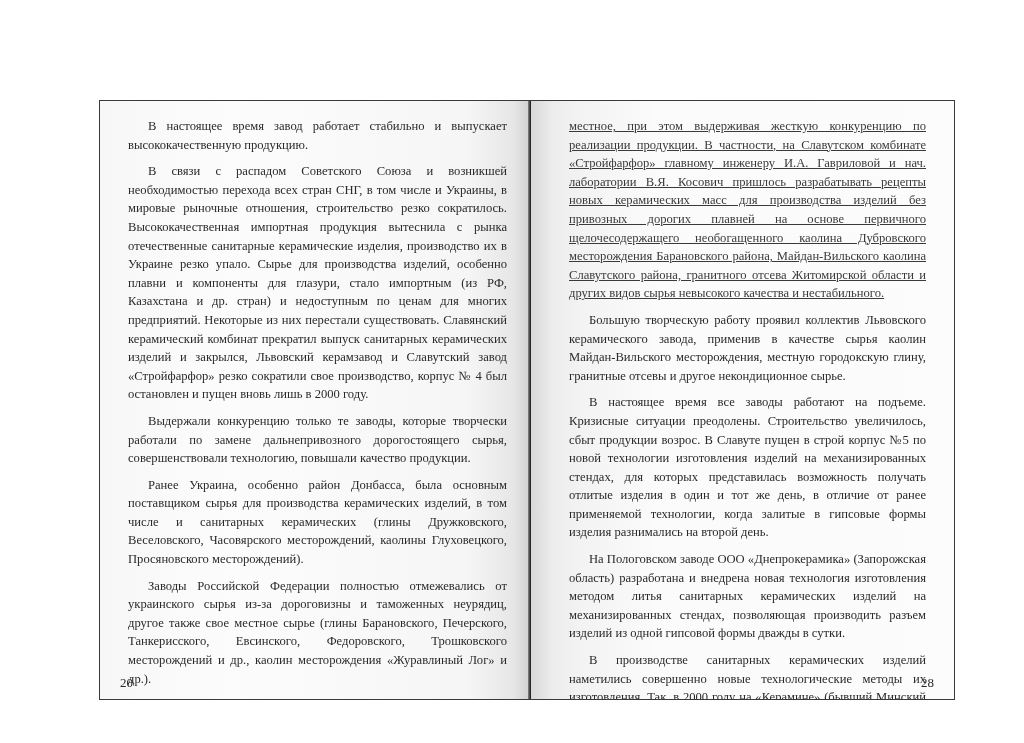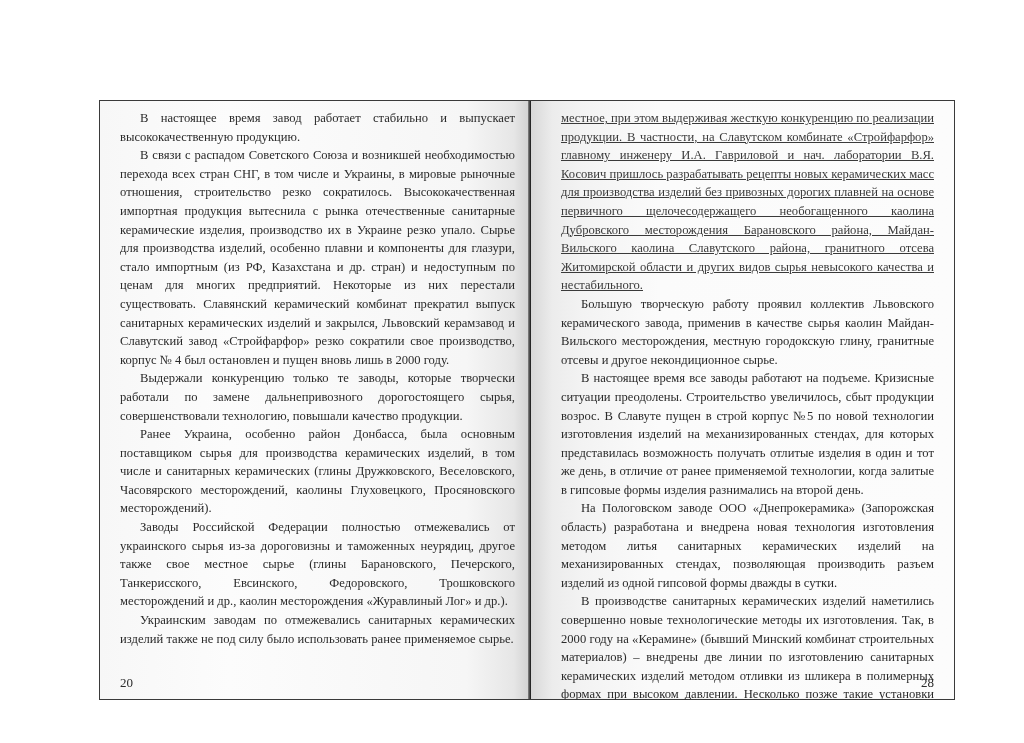--- a/index.html
+++ b/index.html
@@ -16,21 +16,21 @@
     color: #2a2a2a; font-size: 12.6px; line-height: 18.6px;
   }
   .page-left { left: 0; width: 431px; padding: 8px 16px 0 20px;
     background: linear-gradient(to right, #f7f7f7 0%, #fcfcfc 30%, #f6f6f6 85%, #e6e6e6 96%, #cfcfcf 100%); }
   .page-right { left: 431px; width: 425px; padding: 8px 22px 0 30px;
     background: linear-gradient(to right, #d8d8d8 0%, #ececec 5%, #f3f3f3 12%, #fbfbfb 30%, #fcfcfc 100%); }
   .spine {
     position: absolute; left: 428px; top: 0; bottom: 0; width: 6px;
     background: linear-gradient(to right, #8a8a8a, #1e1e1e 45%, #333 60%, #9a9a9a);
   }
-  .page p { margin: 0; text-align: justify; text-indent: 20px; }
+  .page p { margin: 8px; text-align: justify; text-indent: 20px; }
   .page p.cont { text-indent: 0; text-decoration: underline; }
   .page-right p.cont:first-child { color: #3a3a3a; }
   .page-num {
     position: absolute; bottom: 6px; font-size: 13px; color: #2a2a2a;
   }
   .page-left .page-num { left: 20px; }
   .page-right .page-num { right: 22px; }
 </style>
 </head>
 <body>

